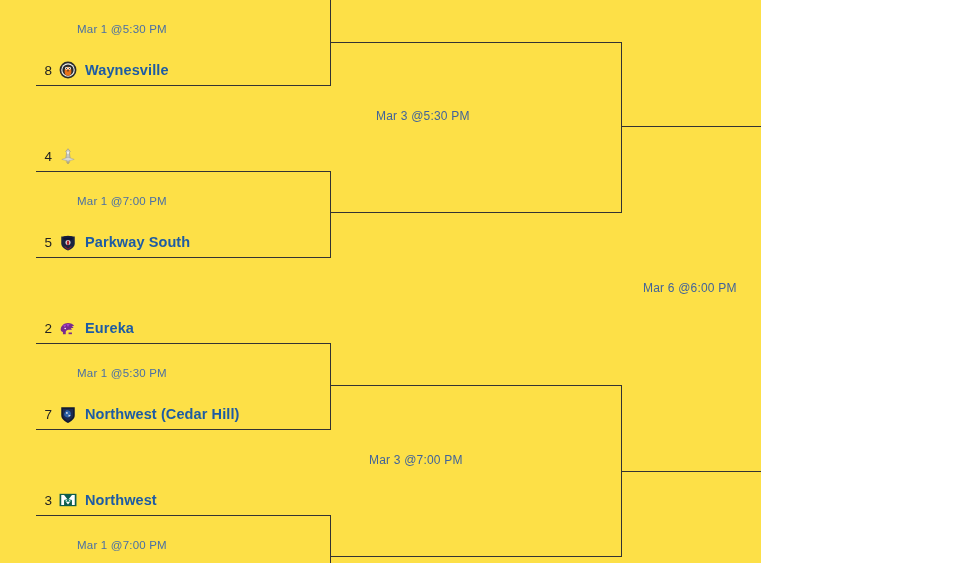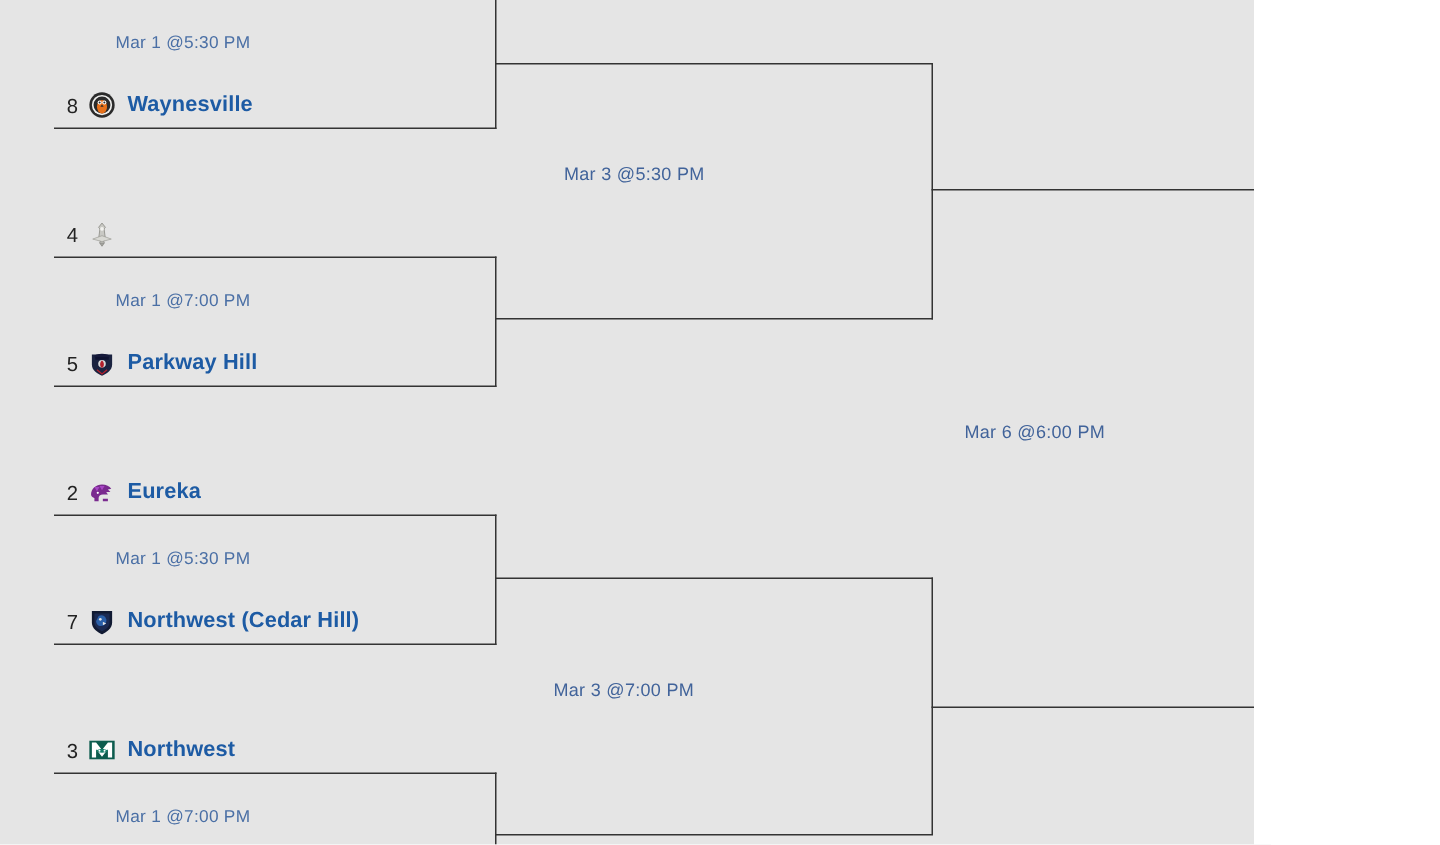--- a/index.html
+++ b/index.html
@@ -7,23 +7,23 @@
     padding: 0;
     background: #ffffff;
   }
   body {
     font-family: "Liberation Sans", sans-serif;
     -webkit-font-smoothing: antialiased;
   }
 
   #bracket {
     position: relative;
-    width: 836px;
+    width: 761px;
     height: 563px;
-    background: #e5e5e5;
+    background: #fde047;
     overflow: hidden;
   }
 
   
   .hline {
     position: absolute;
     height: 0;
     border-top: 1px solid #333333;
   }
   .vline {
@@ -119,21 +119,21 @@
   <div class="team" style="left:38px; top:231px;">
     <span class="seed">5</span>
     <svg class="logo" viewBox="0 0 32 32">
       <path d="M4 6 h24 v12 c0 7 -7 11 -12 13 c-5 -2 -12 -6 -12 -13 z" fill="#1b2340"></path>
       <ellipse cx="16" cy="8" rx="9" ry="3" fill="#15193a"></ellipse>
       <path d="M8 9 h16 v3 h-16 z" fill="#0e1230"></path>
       <circle cx="16" cy="17" r="4.5" fill="#d8d8d8"></circle>
       <path d="M16 13 c3 2 3 7 0 9 c-3 -2 -3 -7 0 -9 z" fill="#b3202c"></path>
       <path d="M10 24 l6 5 6 -5" fill="none" stroke="#b3202c" stroke-width="1.6"></path>
     </svg>
-    <span class="tname">Parkway Hill</span>
+    <span class="tname">Parkway South</span>
   </div>
 
   <div class="hline" style="left:36px; top:257px; width:295px;"></div>
   <div class="vline" style="left:330px; top:171px; height:87px;"></div>
 
   <div class="team" style="left:38px; top:317px;">
     <span class="seed">2</span>
     <svg class="logo" viewBox="0 0 32 32">
       <path d="M3 19 c0 -7 6 -12 13 -12 c5 0 9 2 11 5 l-4 1 3 3 -5 0 2 3 -6 0 c-3 0 -5 2 -5 4 l0 4 -5 0 0 -4 c-2 0 -4 -2 -4 -4 z" fill="#7a2a8f"></path>
       <path d="M7 10 l3 5 3 -5 z" fill="#a846c6"></path>

